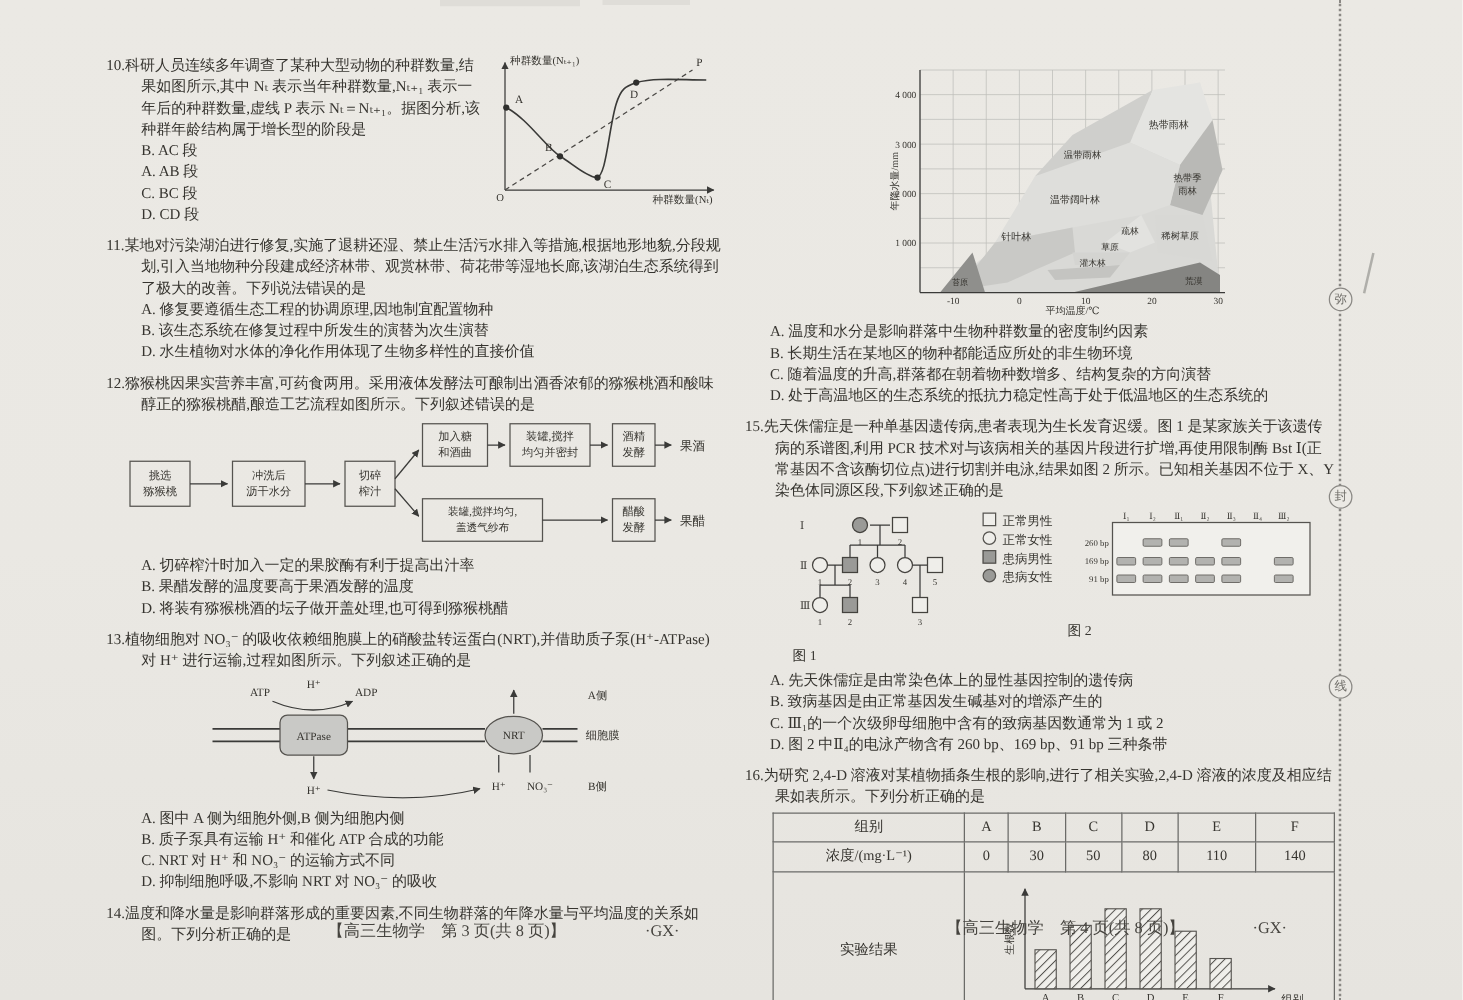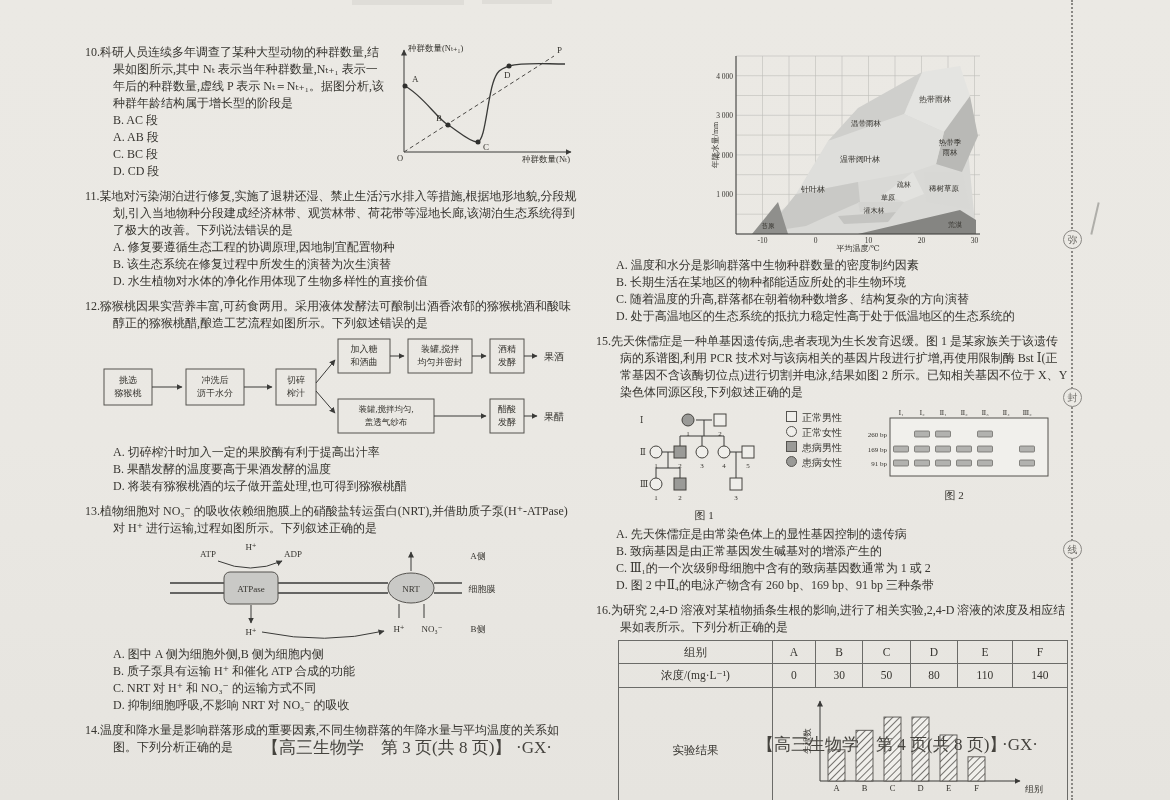--- a/index.html
+++ b/index.html
@@ -19,25 +19,25 @@
   .col-right .opt{padding-left:20px;}
   .q10wrap{overflow:hidden;}
   .q10svg{float:right;margin:-4px 0 2px 6px;}
   svg text{font-family:"Liberation Serif","DejaVu Serif","DejaVu Sans",serif;fill:#36342f;}
   .figcenter{text-align:center;margin:2px 0;}
   .figrow{display:flex;align-items:flex-start;gap:12px;margin:3px 0 2px 38px;}
   .legend{font-size:10px;line-height:1.5;padding-top:6px;}
   .lsym{display:inline-block;width:9px;height:9px;border:1px solid #55534f;margin-right:5px;vertical-align:-1px;background:#efeeea;}
   .lsym.ci{border-radius:50%;}
   .lsym.fl{background:#9a9a97;}
-  .caption{text-align:center;font-size:11px;margin-top:1px;}
+  .caption{text-align:left;font-size:11px;margin-top:11px;}
   table.exp{border-collapse:collapse;margin:4px 0 0 22px;width:450px;}
-  table.exp td{border:1px solid #6b6b68;text-align:center;font-size:11.5px;padding:3px 11px;}
+  table.exp td{border:1px solid #6b6b68;text-align:center;font-size:11.5px;padding:3px 1px;}
   table.exp td.lab{width:150px;}
-  .footer{position:absolute;font-size:17px;color:#45433e;}
+  .footer{position:absolute;font-size:13px;color:#45433e;}
   .sealline{position:absolute;left:1071px;top:0;height:800px;border-left:2px dotted #8a8884;}
   .sealchar{position:absolute;left:1063px;width:17px;height:17px;border:1px solid #8a8884;border-radius:50%;
     font-size:10px;line-height:17px;text-align:center;color:#6e6c67;background:#ebe9e4;}
   .penmark{position:absolute;left:1094px;top:202px;width:2px;height:33px;background:#7d7d7a;opacity:.55;transform:rotate(13deg);}
   .bleed{position:absolute;top:0;background:#dcdad5;opacity:.8;}
 </style>
 </head>
 <body>
 
 <svg width="0" height="0" style="position:absolute" aria-hidden="true">

